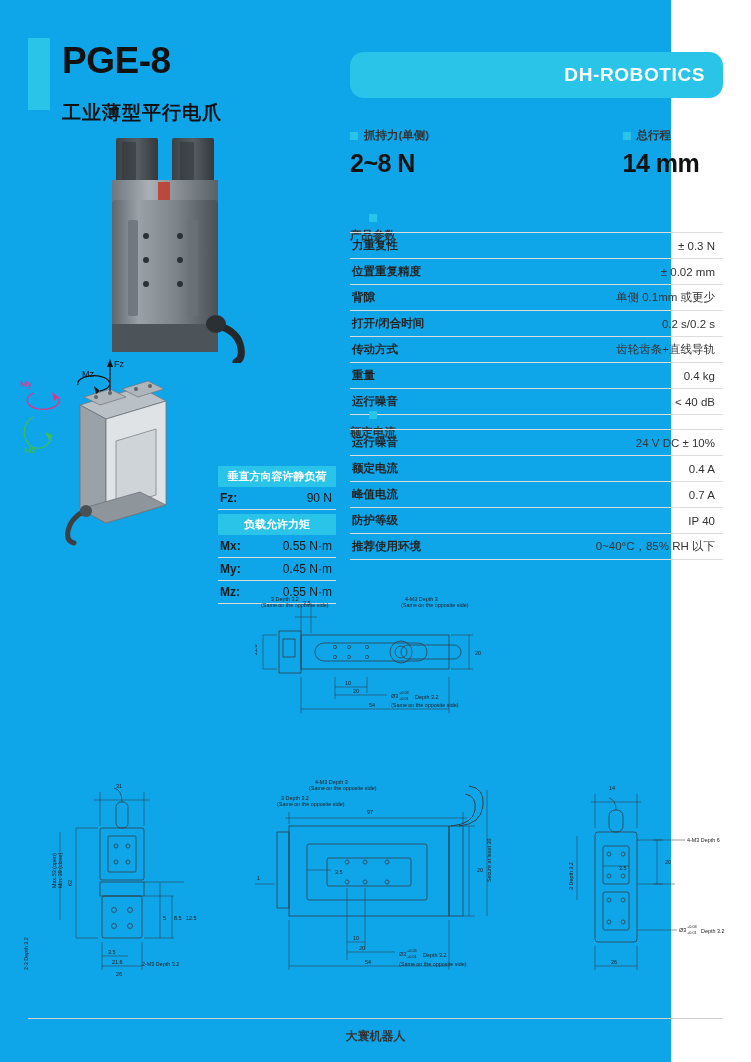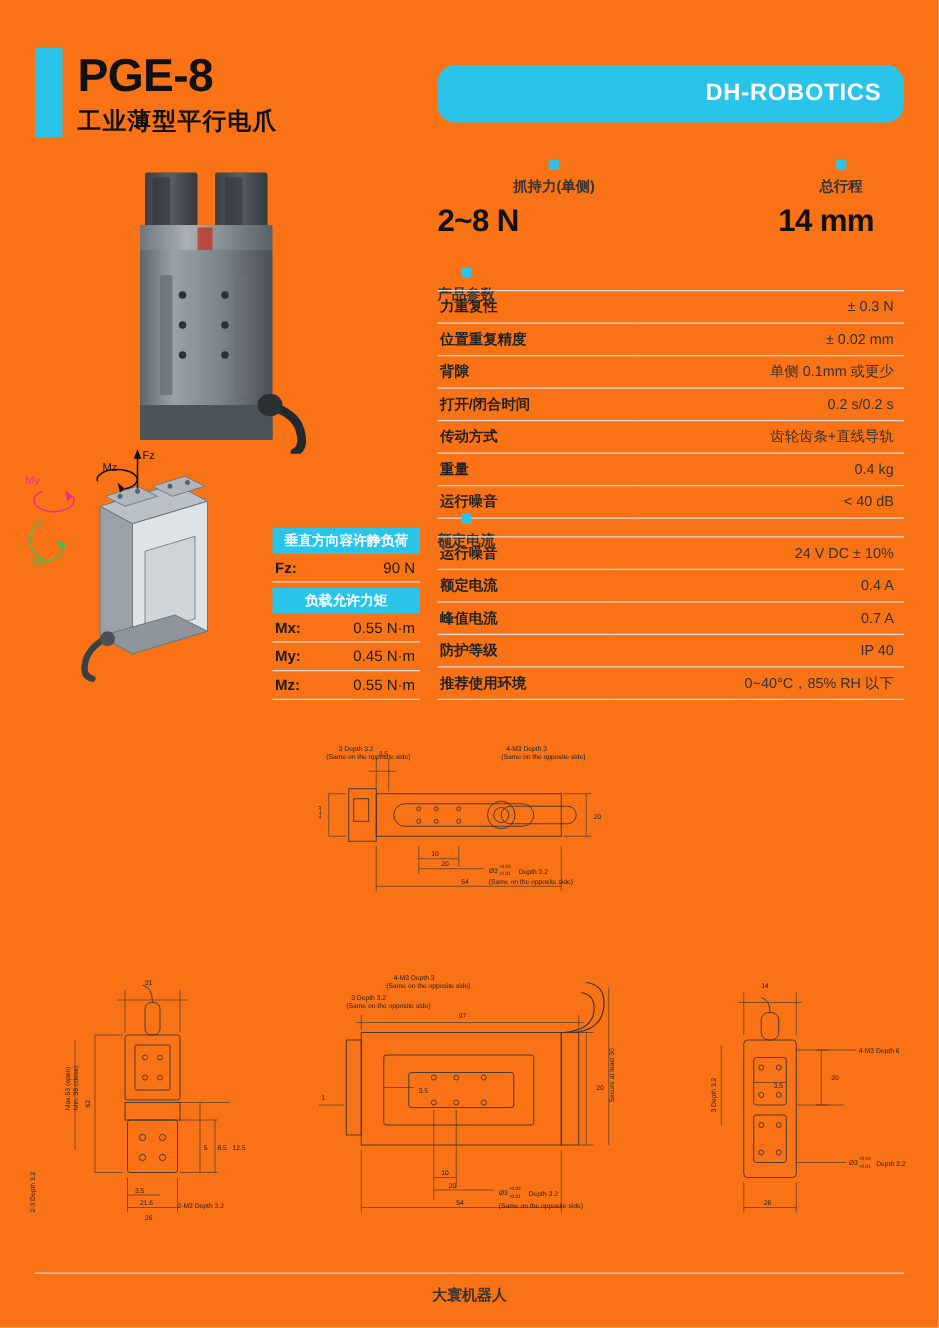--- a/index.html
+++ b/index.html
@@ -5,23 +5,23 @@
   * { box-sizing: border-box; margin: 0; padding: 0; }
   body {
     width: 751px; height: 1062px;
     background: #ffffff;
     font-family: "Liberation Sans", sans-serif;
     color: #1a1a1a;
     position: relative;
     overflow: hidden;
   }
   .page {
-    width: 751px; height: 1062px;
+    width: 671px; height: 1062px;
     position: relative;
-    background: #f97316;
+    background: #0ea5e9;
   }
   
   .header {
     position: absolute;
     top: 20px; left: 0; width: 751px; height: 90px;
   }
   .cyan-bar {
     position: absolute;
     left: 28px; top: 18px;
     width: 22px; height: 72px;
@@ -34,21 +34,21 @@
   .prod-title {
     font-size: 37px;
     font-weight: bold;
     letter-spacing: -0.5px;
     line-height: 1;
     color: #111;
   }
   .prod-sub {
     font-size: 19px;
     font-weight: bold;
-    margin-top: 5px;
+    margin-top: 21px;
     letter-spacing: 1px;
     color: #111;
   }
   .brand-bar {
     position: absolute;
     left: 350px; top: 32px;
     width: 373px; height: 46px;
     background: #29c4e8;
     color: #fff;
     font-size: 19px;
@@ -70,21 +70,20 @@
   .keyspec-row { display: flex; }
   .keyspec { width: 50%; }
   .keyspec.right { padding-left: 86px; }
   .ks-label {
     font-size: 11.5px;
     color: #333;
     display: flex;
     align-items: center;
     gap: 6px;
     font-weight: bold;
-    flex-direction: column;
   }
   .sq {
     width: 8px; height: 8px;
     background: #29c4e8;
     display: inline-block;
   }
   .ks-value {
     font-size: 25px;
     font-weight: bold;
     margin-top: 6px;
@@ -139,20 +138,21 @@
     left: 218px; top: 422px;
     width: 118px;
   }
   .load-head {
     background: #29c4e8;
     color: #fff;
     font-size: 11px;
     font-weight: bold;
     padding: 3px 6px;
     text-align: center;
+    margin-top: 44px;
   }
   .load-row {
     display: flex;
     justify-content: space-between;
     font-size: 12px;
     font-weight: bold;
     padding: 4px 4px 4px 2px;
     border-bottom: 1px solid #dcdcdc;
   }
   .load-row .lv { font-weight: normal; }

